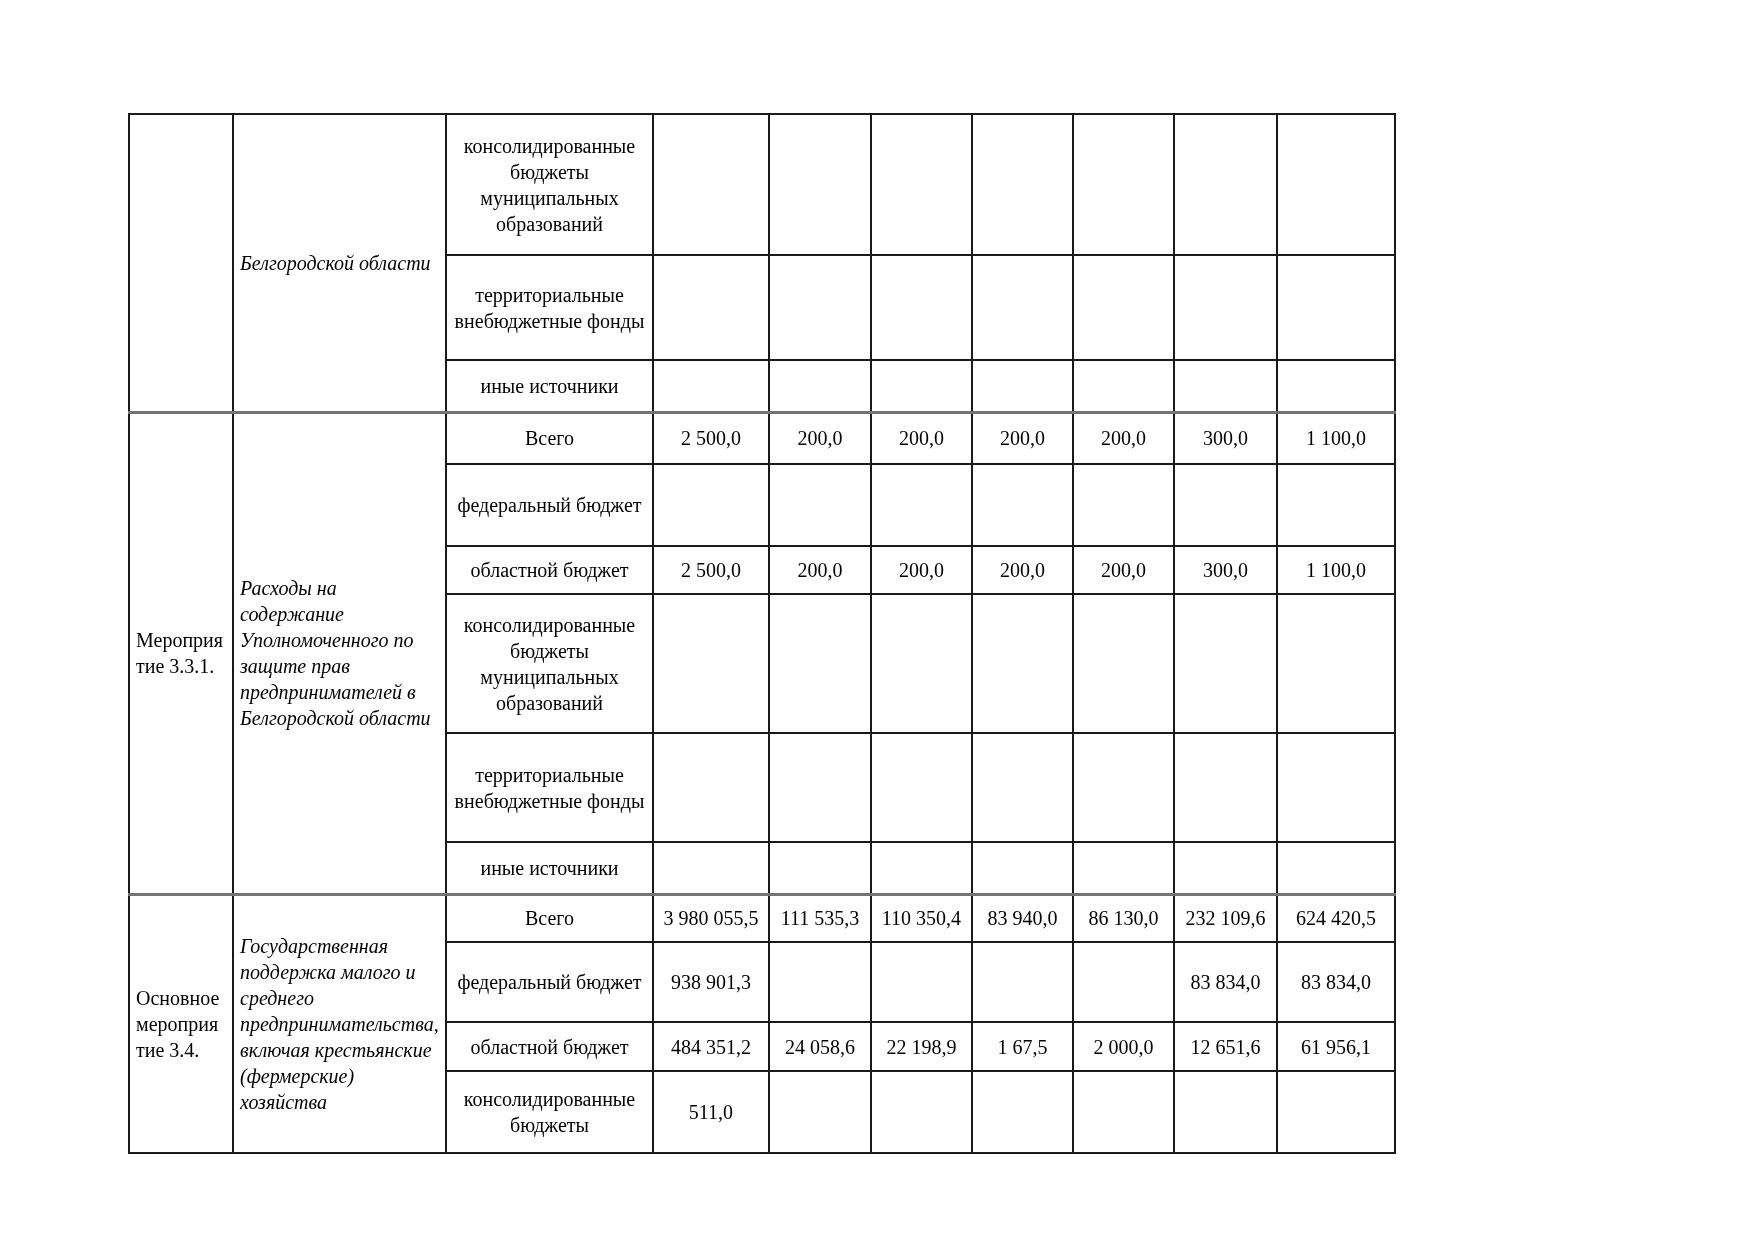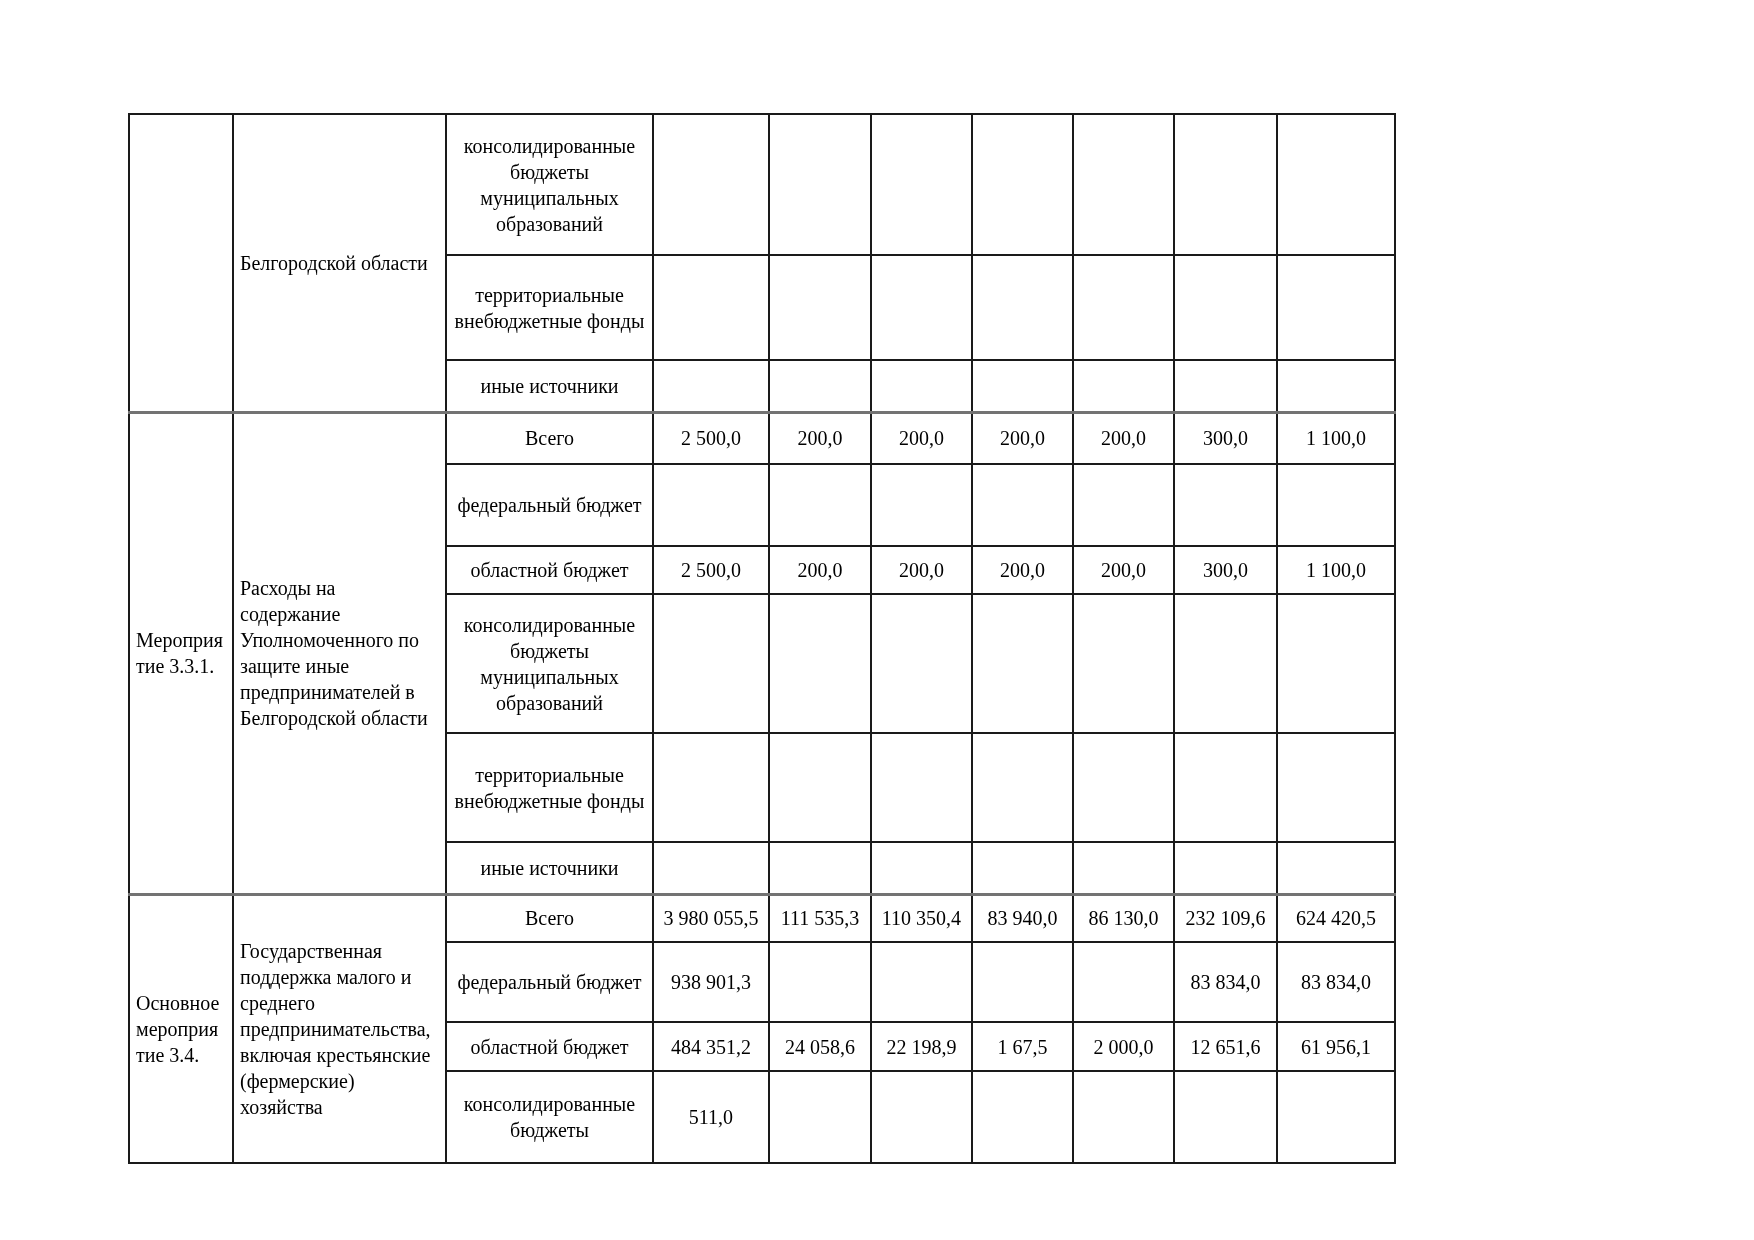--- a/index.html
+++ b/index.html
@@ -36,20 +36,21 @@
     padding-top: 8px;
     overflow-wrap: break-word;
     word-break: break-word;
     margin-left: 28px;
   }
   td.desc-cell {
     vertical-align: top;
     padding-top: 4px;
     overflow-wrap: break-word;
     word-break: break-word;
+    font-style: italic;
   }
   td.src-cell {
     padding-right: 10px;
     overflow-wrap: break-word;
     word-break: break-word;
     text-align: center;
   }
   td.src-top {
     vertical-align: top;
     padding-top: 4px;
@@ -110,21 +111,21 @@
       <td class="val-cell"></td>
       <td class="val-cell"></td>
       <td class="val-cell"></td>
       <td class="val-cell"></td>
       <td class="val-cell"></td>
       <td class="val-cell"></td>
     </tr>
 
     <tr class="block-start" style="height:52px">
       <td class="label-cell" rowspan="6">Мероприятие 3.3.1.</td>
-      <td class="desc-cell" rowspan="6">Расходы на содержание Уполномоченного по защите иные предпринимателей в Белгородской области</td>
+      <td class="desc-cell" rowspan="6">Расходы на содержание Уполномоченного по защите прав предпринимателей в Белгородской области</td>
       <td class="src-cell">Всего</td>
       <td class="val-cell">2 500,0</td>
       <td class="val-cell">200,0</td>
       <td class="val-cell">200,0</td>
       <td class="val-cell">200,0</td>
       <td class="val-cell">200,0</td>
       <td class="val-cell">300,0</td>
       <td class="val-cell">1 100,0</td>
     </tr>
     <tr style="height:82px">
@@ -203,21 +204,21 @@
     <tr style="height:49px">
       <td class="src-cell">областной бюджет</td>
       <td class="val-cell">484 351,2</td>
       <td class="val-cell">24 058,6</td>
       <td class="val-cell">22 198,9</td>
       <td class="val-cell">1 67,5</td>
       <td class="val-cell">2 000,0</td>
       <td class="val-cell">12 651,6</td>
       <td class="val-cell">61 956,1</td>
     </tr>
-    <tr style="height:92px">
+    <tr style="height:82px">
       <td class="src-cell">консолидированные бюджеты</td>
       <td class="val-cell">511,0</td>
       <td class="val-cell"></td>
       <td class="val-cell"></td>
       <td class="val-cell"></td>
       <td class="val-cell"></td>
       <td class="val-cell"></td>
       <td class="val-cell"></td>
     </tr>
   </tbody>

